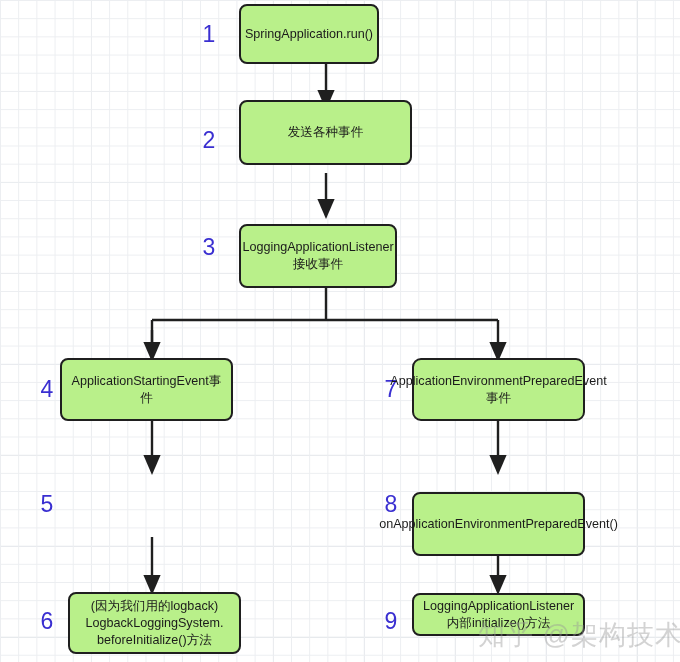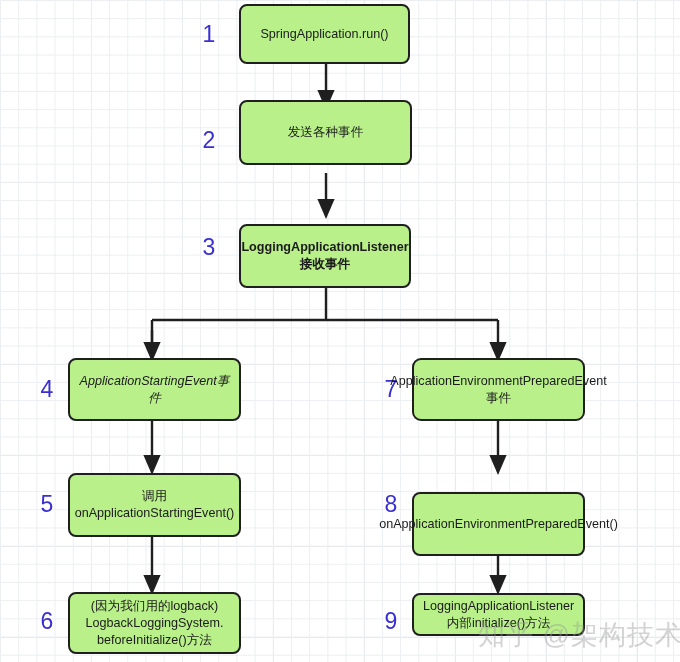--- a/index.html
+++ b/index.html
@@ -87,34 +87,32 @@
       <line x1="152" y1="330" x2="152" y2="352" marker-end="url(#arrow)"></line>
       <line x1="498" y1="320" x2="498" y2="352" marker-end="url(#arrow)"></line>
       <line x1="152" y1="421" x2="152" y2="465" marker-end="url(#arrow)"></line>
       <line x1="152" y1="537" x2="152" y2="585" marker-end="url(#arrow)"></line>
       <line x1="498" y1="421" x2="498" y2="465" marker-end="url(#arrow)"></line>
       <line x1="498" y1="537" x2="498" y2="585" marker-end="url(#arrow)"></line>
     </g>
   </svg>
 
   <div class="step-num" style="left:196px; top:23px;">1</div>
-  <div class="node" style="left:239px; top:4px; width:171px; height:60px;">SpringApplication.run()</div>
+  <div class="node" style="left:239px; top:4px; width:140px; height:60px;">SpringApplication.run()</div>
 
   <div class="step-num" style="left:196px; top:129px;">2</div>
   <div class="node" style="left:239px; top:100px; width:173px; height:65px;">发送各种事件</div>
 
   <div class="step-num" style="left:196px; top:236px;">3</div>
-  <div class="node" style="left:239px; top:224px; width:172px; height:64px;font-weight:bold;">LoggingApplicationListener接收事件</div>
+  <div class="node" style="left:239px; top:224px; width:158px; height:64px;">LoggingApplicationListener接收事件</div>
 
   <div class="step-num" style="left:34px; top:378px;">4</div>
-  <div class="node" style="left:68px; top:358px; width:173px; height:63px;font-style:italic;">ApplicationStartingEvent事件</div>
+  <div class="node" style="left:60px; top:358px; width:173px; height:63px;">ApplicationStartingEvent事件</div>
 
   <div class="step-num" style="left:34px; top:493px;">5</div>
-  <div class="node" style="left:68px; top:473px; width:173px; height:64px;">调用
-onApplicationStartingEvent()</div>
 
   <div class="step-num" style="left:34px; top:610px;">6</div>
   <div class="node" style="left:68px; top:592px; width:173px; height:62px;">(因为我们用的logback)
 LogbackLoggingSystem.
 beforeInitialize()方法</div>
 
   <div class="step-num" style="left:378px; top:378px;">7</div>
   <div class="node" style="left:412px; top:358px; width:173px; height:63px;border-radius:9px;">ApplicationEnvironmentPreparedEvent事件</div>
 
   <div class="step-num" style="left:378px; top:493px;">8</div>

